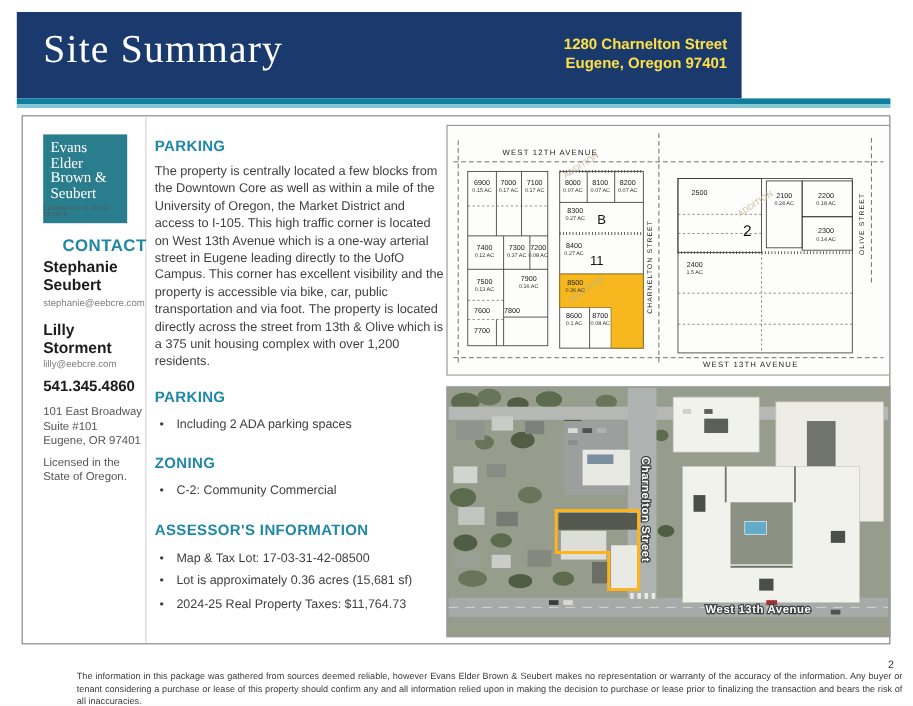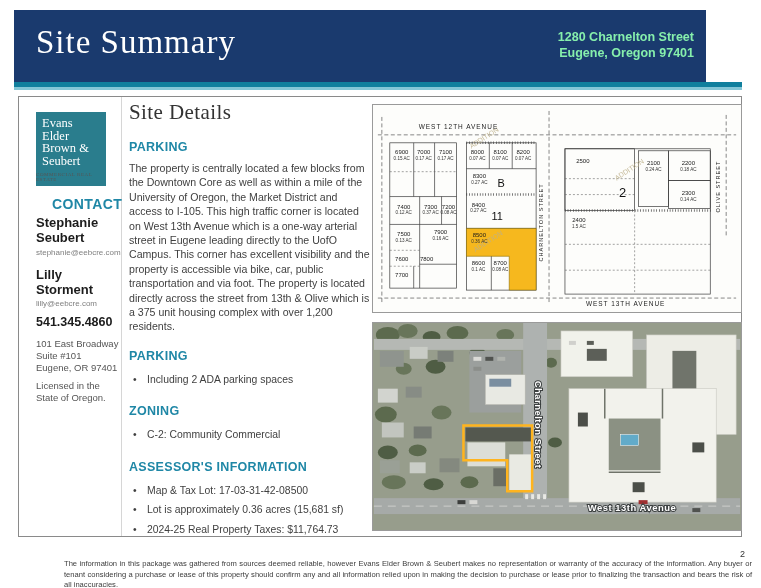--- a/index.html
+++ b/index.html
@@ -4,24 +4,24 @@
 <style>
   :root{
     --navy:#1a3a6e; --teal_dark:#107f9d; --teal_light:#84c6d6;
     --logo_teal:#2a7d8d; --heading_teal:#1f87a6; --highlight_yellow:#f6b81e;
     --outline_orange:#ffb41e;
   }
   *{margin:0;padding:0;box-sizing:border-box}
   body{background:#e8e8e8;font-family:"Liberation Sans",sans-serif;}
   .page{position:relative;width:761px;height:588px;background:#fff;overflow:hidden;}
   
-  .header{position:absolute;left:14px;top:10px;width:692px;height:72px;background:var(--navy);}
+  .header{position:absolute;left:14px;top:10px;width:604px;height:72px;background:var(--navy);}
   .header-title{position:absolute;left:22px;top:14px;font-family:"Liberation Serif",serif;
     font-size:33px;color:#fff;letter-spacing:1px;}
-  .header-address{position:absolute;right:12px;top:19px;text-align:right;color:#86efac;
+  .header-address{position:absolute;right:12px;top:19px;text-align:right;color:#fde047;
     font-size:12.5px;font-weight:bold;line-height:16px;}
   .stripe-dark{position:absolute;left:14px;top:82px;width:728px;height:5px;background:var(--teal_dark);}
   .stripe-light{position:absolute;left:14px;top:87px;width:728px;height:3px;background:var(--teal_light);}
   
   .content-box{position:absolute;left:18px;top:96px;width:724px;height:441px;border:1px solid #8a8a8a;background:#fff;}
   .v-divider{position:absolute;left:121px;top:97px;width:1px;height:439px;background:#d6d6d6;}
   
   .logo-box{position:absolute;left:36px;top:112px;width:70px;height:74px;background:var(--logo_teal);
     padding:5px 0 0 6px;}
   .logo-line{font-family:"Liberation Serif",serif;color:#fff;font-size:12.5px;line-height:12.5px;}
@@ -107,21 +107,20 @@
 
     <div class="addr-line" style="top:338px;">101 East Broadway</div>
     <div class="addr-line" style="top:350px;">Suite #101</div>
     <div class="addr-line" style="top:362px;">Eugene, OR 97401</div>
 
     <div class="addr-line" style="top:380px;">Licensed in the</div>
     <div class="addr-line" style="top:392px;">State of Oregon.</div>
   </div>
 
   <div class="main">
-    <h1>Site Details</h1>
 
     <h3>PARKING</h3>
     <p>The property is centrally located a few blocks from the Downtown Core as well as within a mile of the University of Oregon, the Market District and access to I-105. This high traffic corner is located on West 13th Avenue which is a one-way arterial street in Eugene leading directly to the UofO Campus. This corner has excellent visibility and the property is accessible via bike, car, public transportation and via foot. The property is located directly across the street from 13th &amp; Olive which is a 375 unit housing complex with over 1,200 residents.</p>
 
     <h3>PARKING</h3>
     <ul>
       <li>Including 2 ADA parking spaces</li>
     </ul>
 
     <h3>ZONING</h3>

